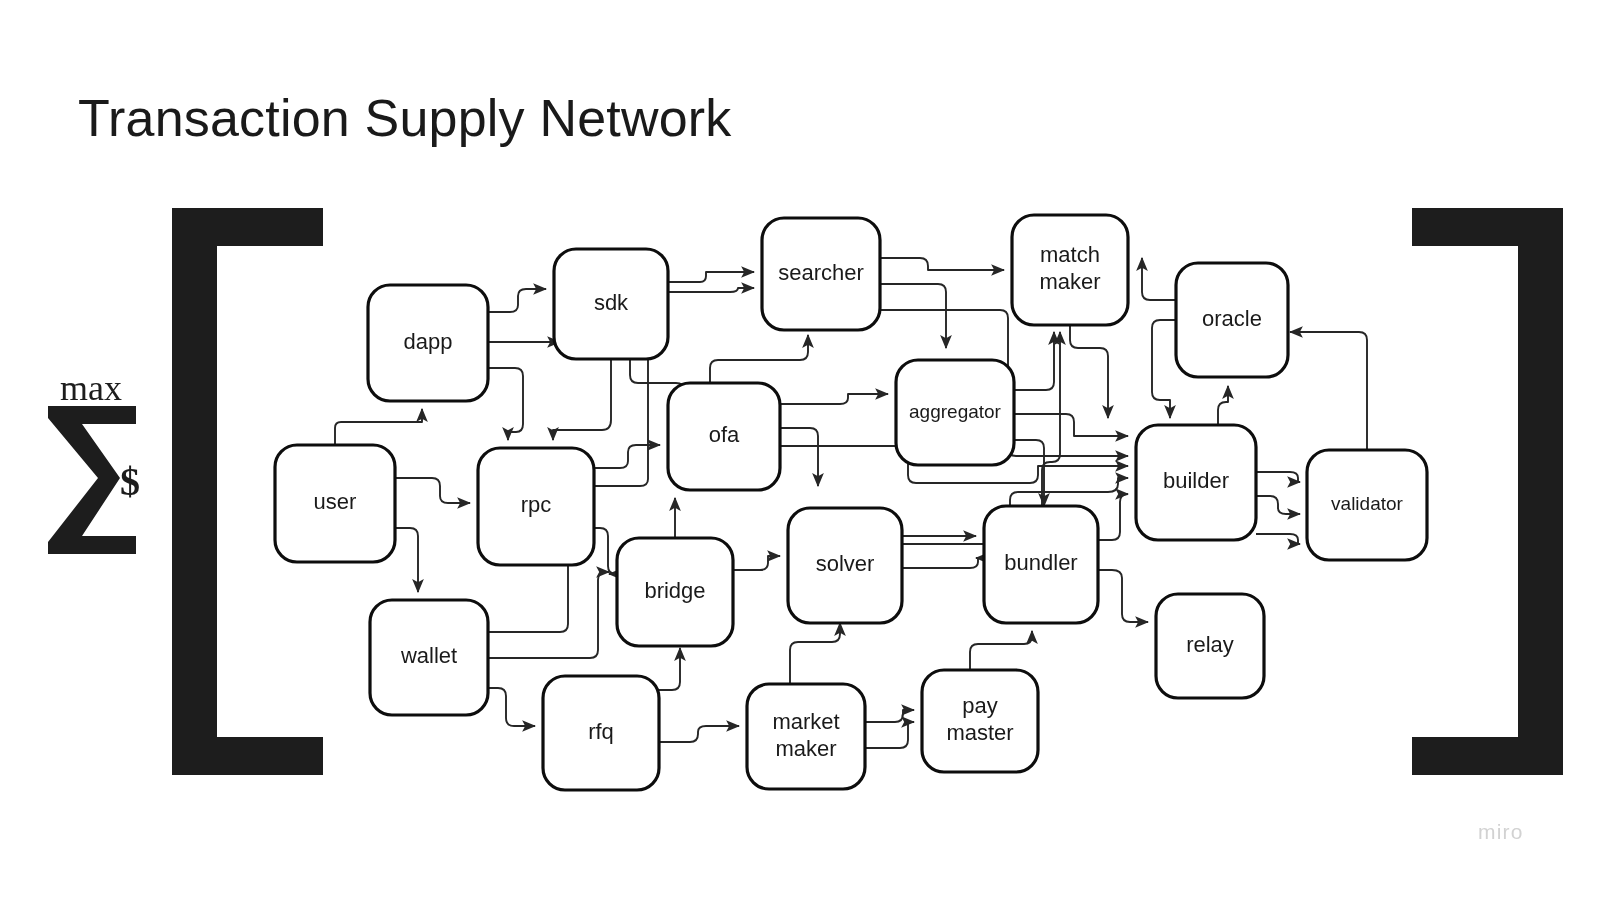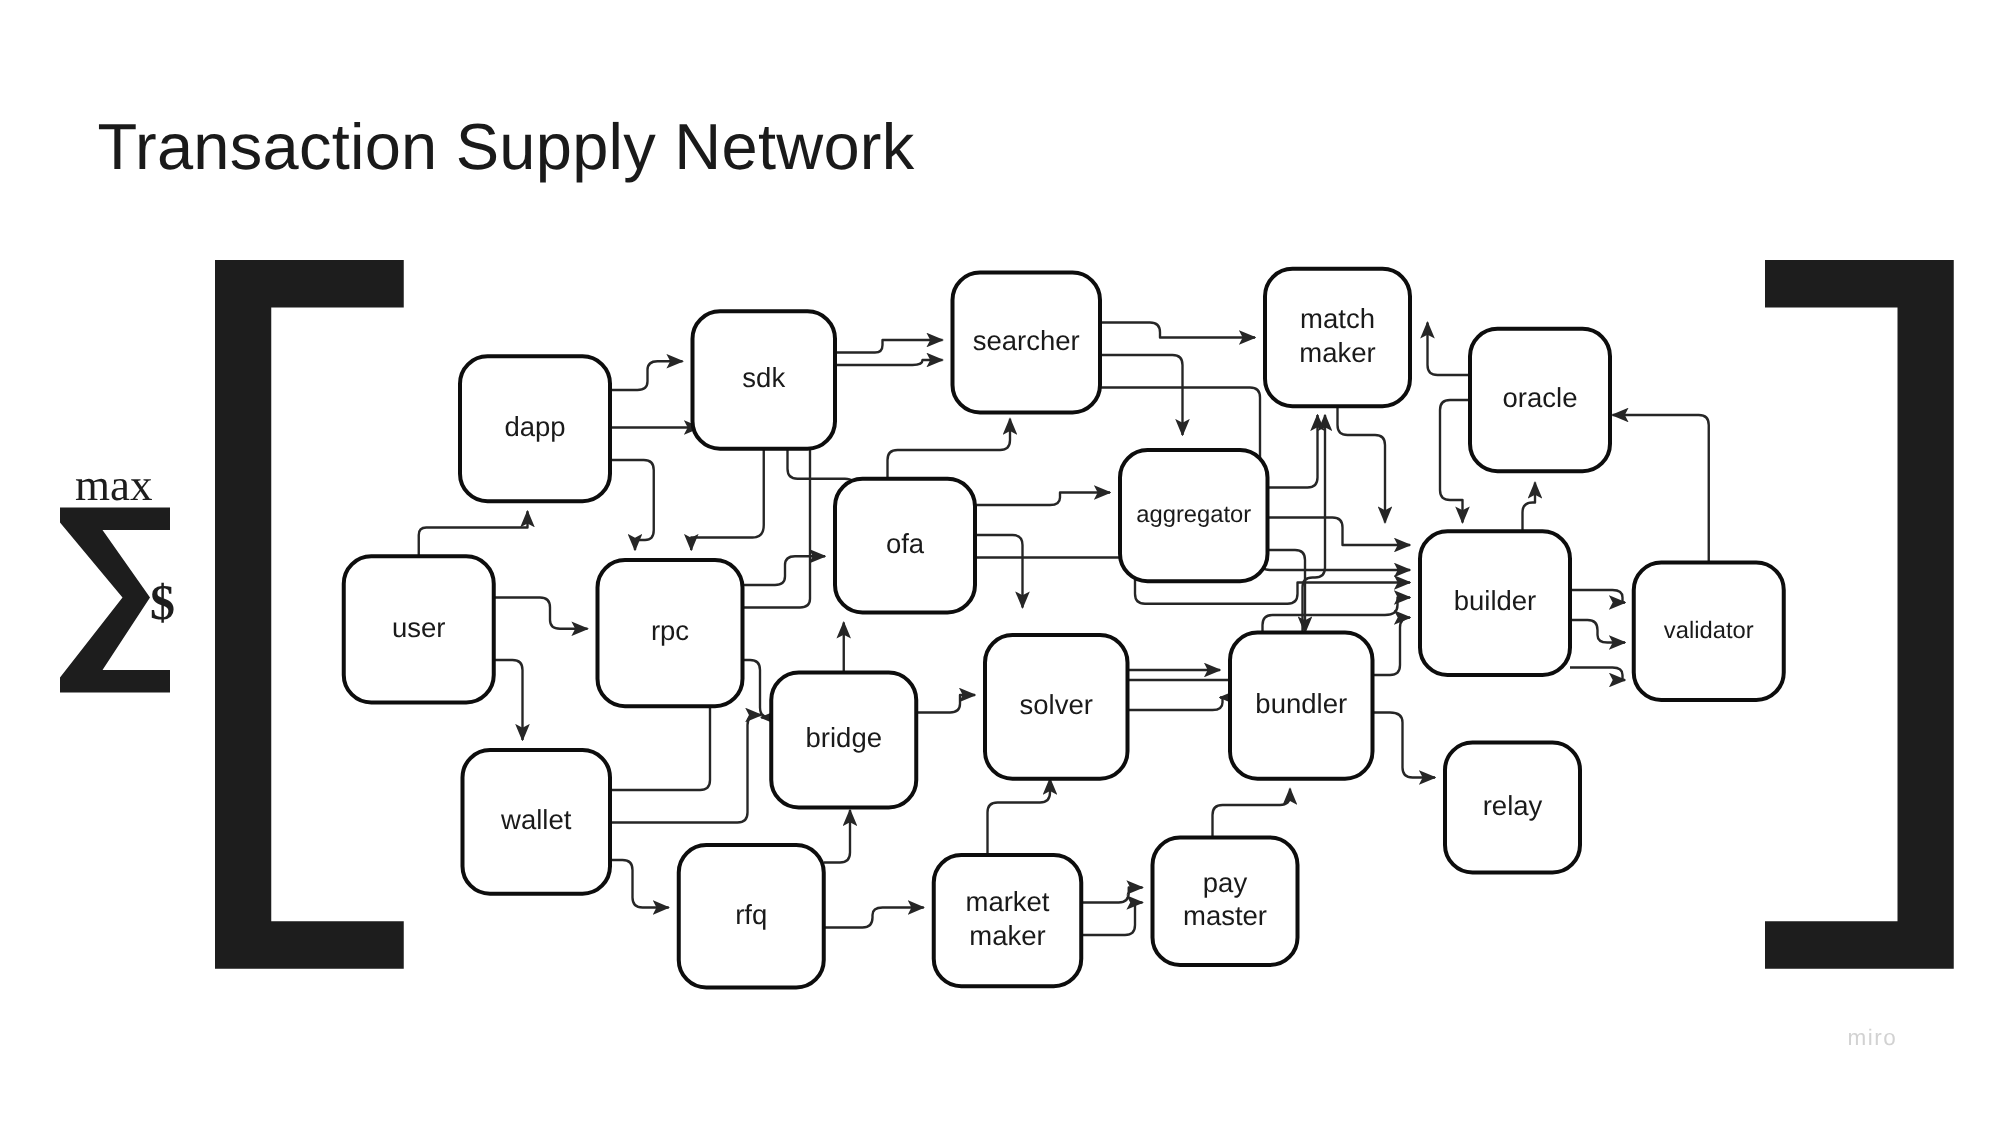--- a/index.html
+++ b/index.html
@@ -63,21 +63,21 @@
     font-family: "Liberation Serif", serif;
     font-size: 40px;
     font-weight: 700;
     line-height: 1;
   }
   .watermark {
     position: absolute;
     left: 1478px;
     top: 820px;
     font-family: "Liberation Sans", sans-serif;
-    font-size: 18px;
+    font-size: 21px;
     font-weight: 300;
     letter-spacing: 1.2px;
     color: #d2d2d2;
   }
   svg { display: block; }
   .node-box {
     fill: #ffffff;
     stroke: #0d0d0d;
     stroke-width: 3.2;
   }

